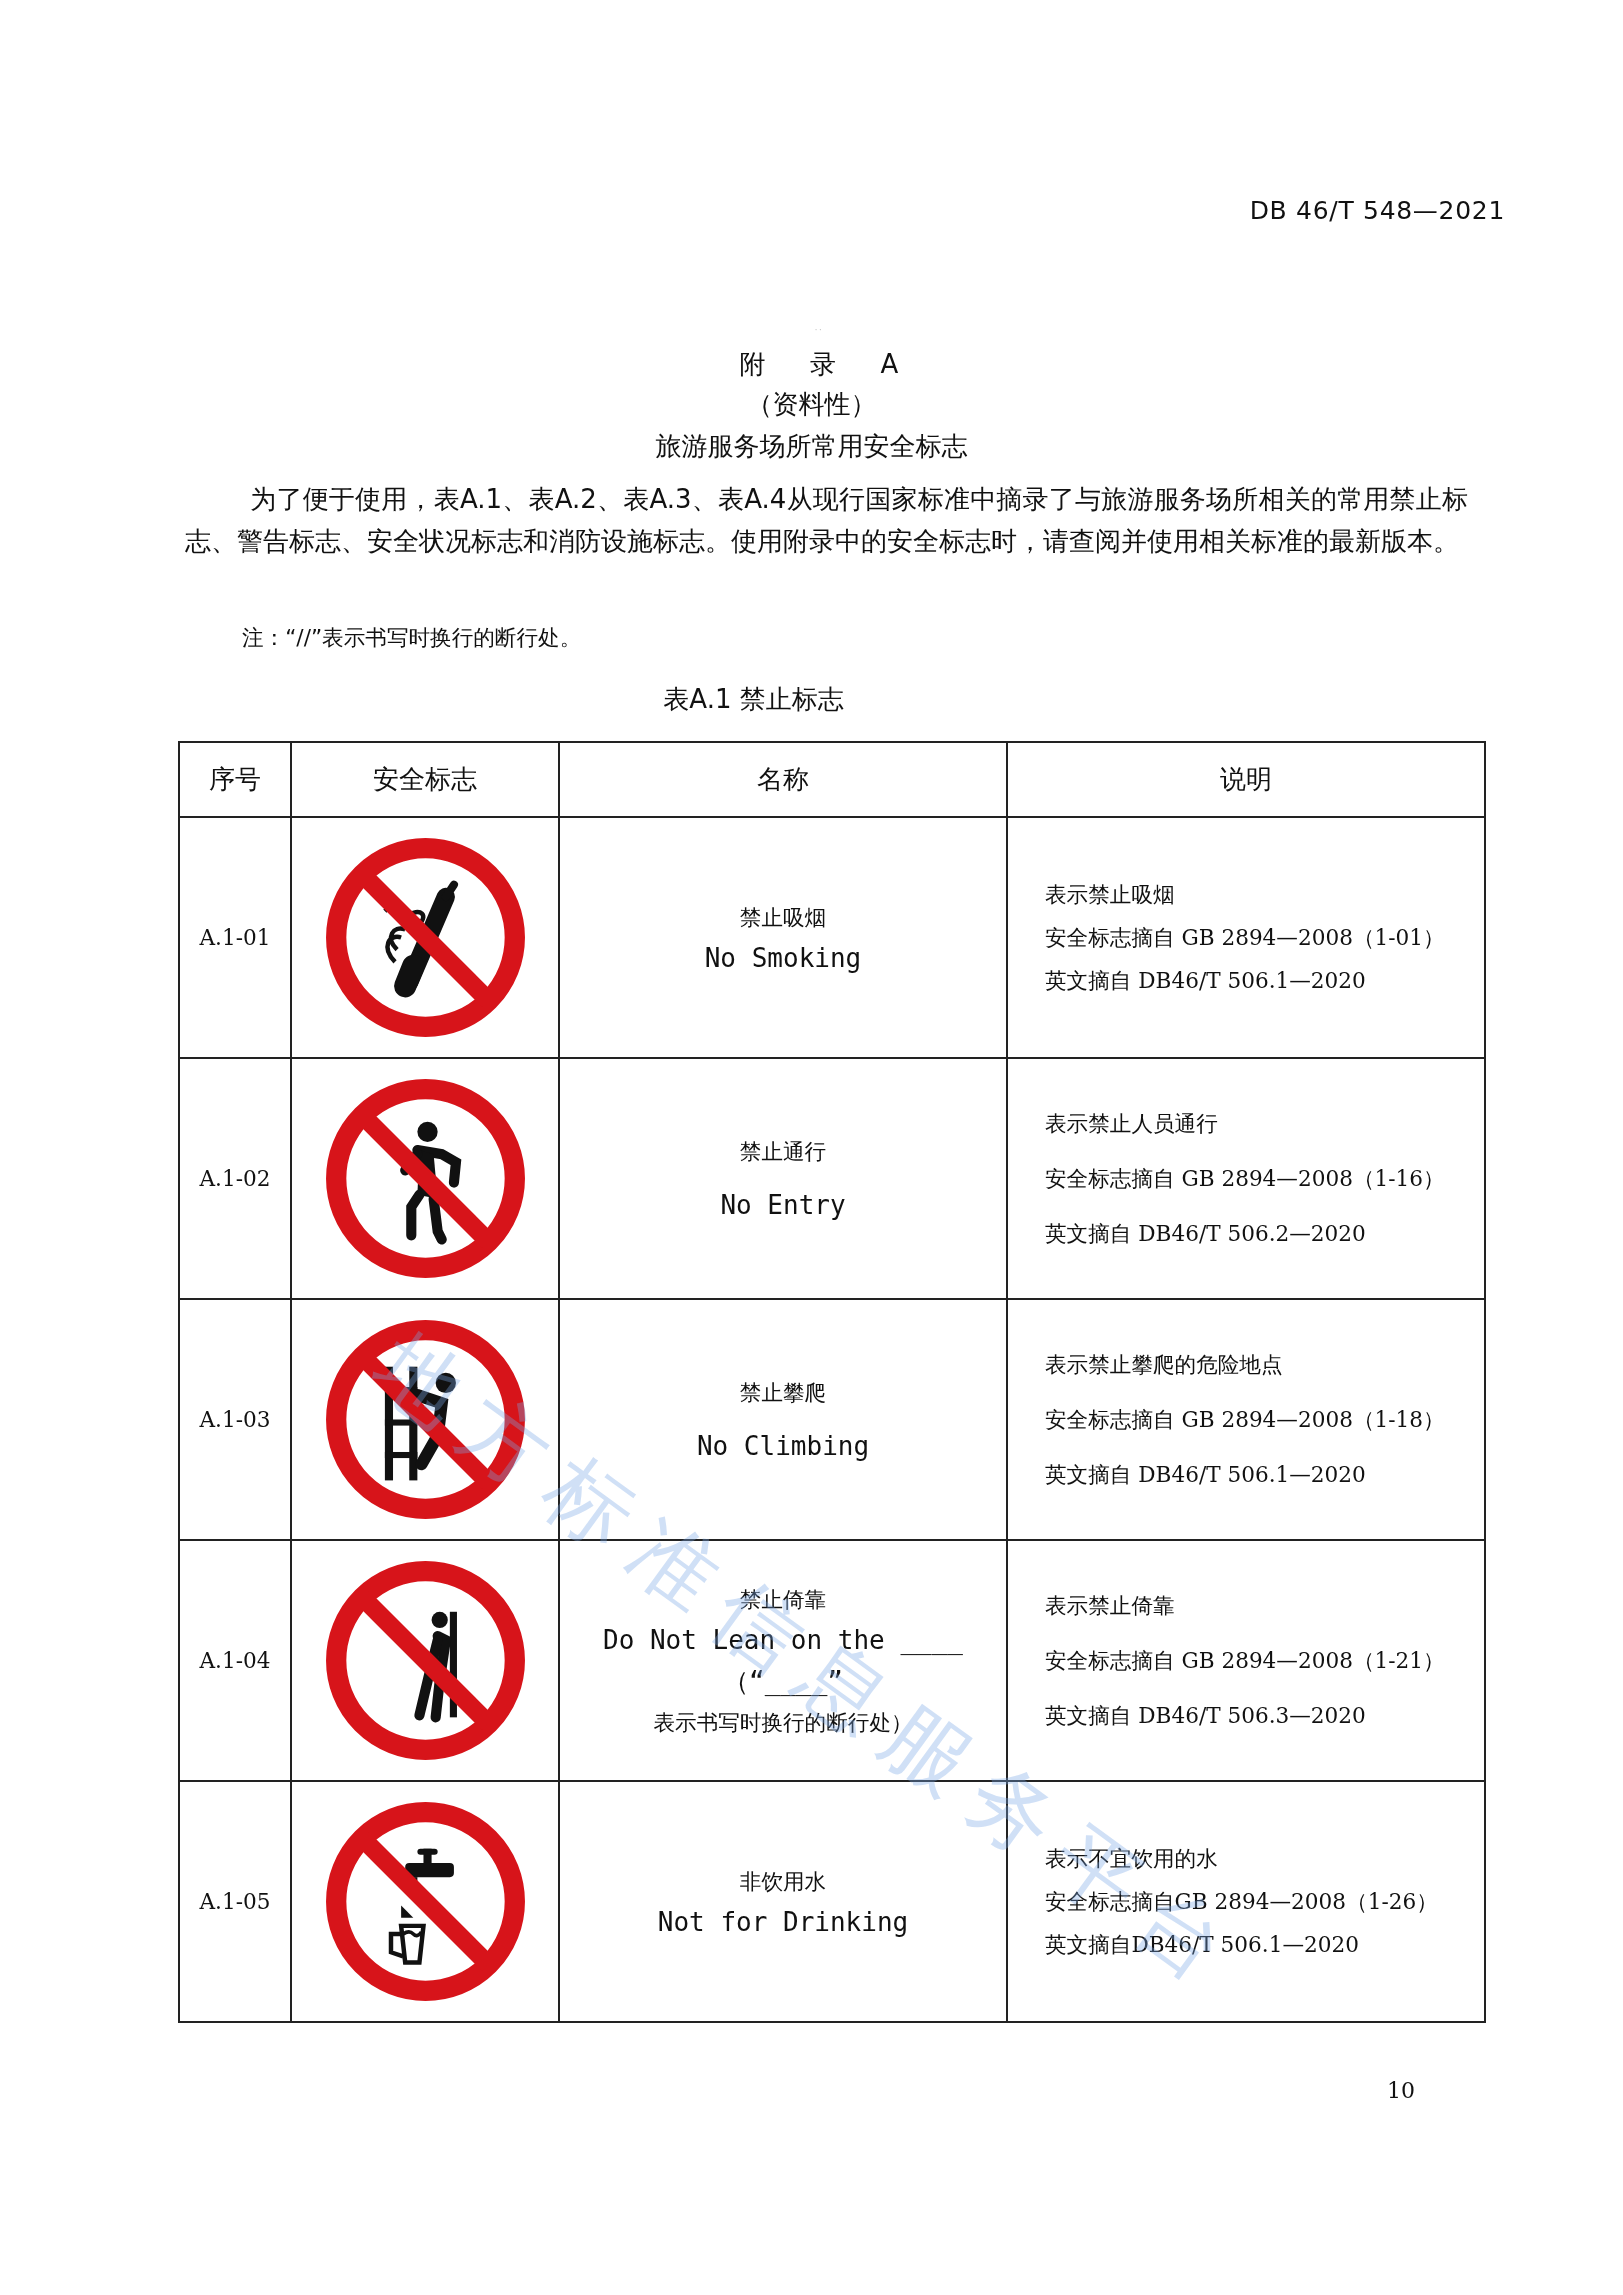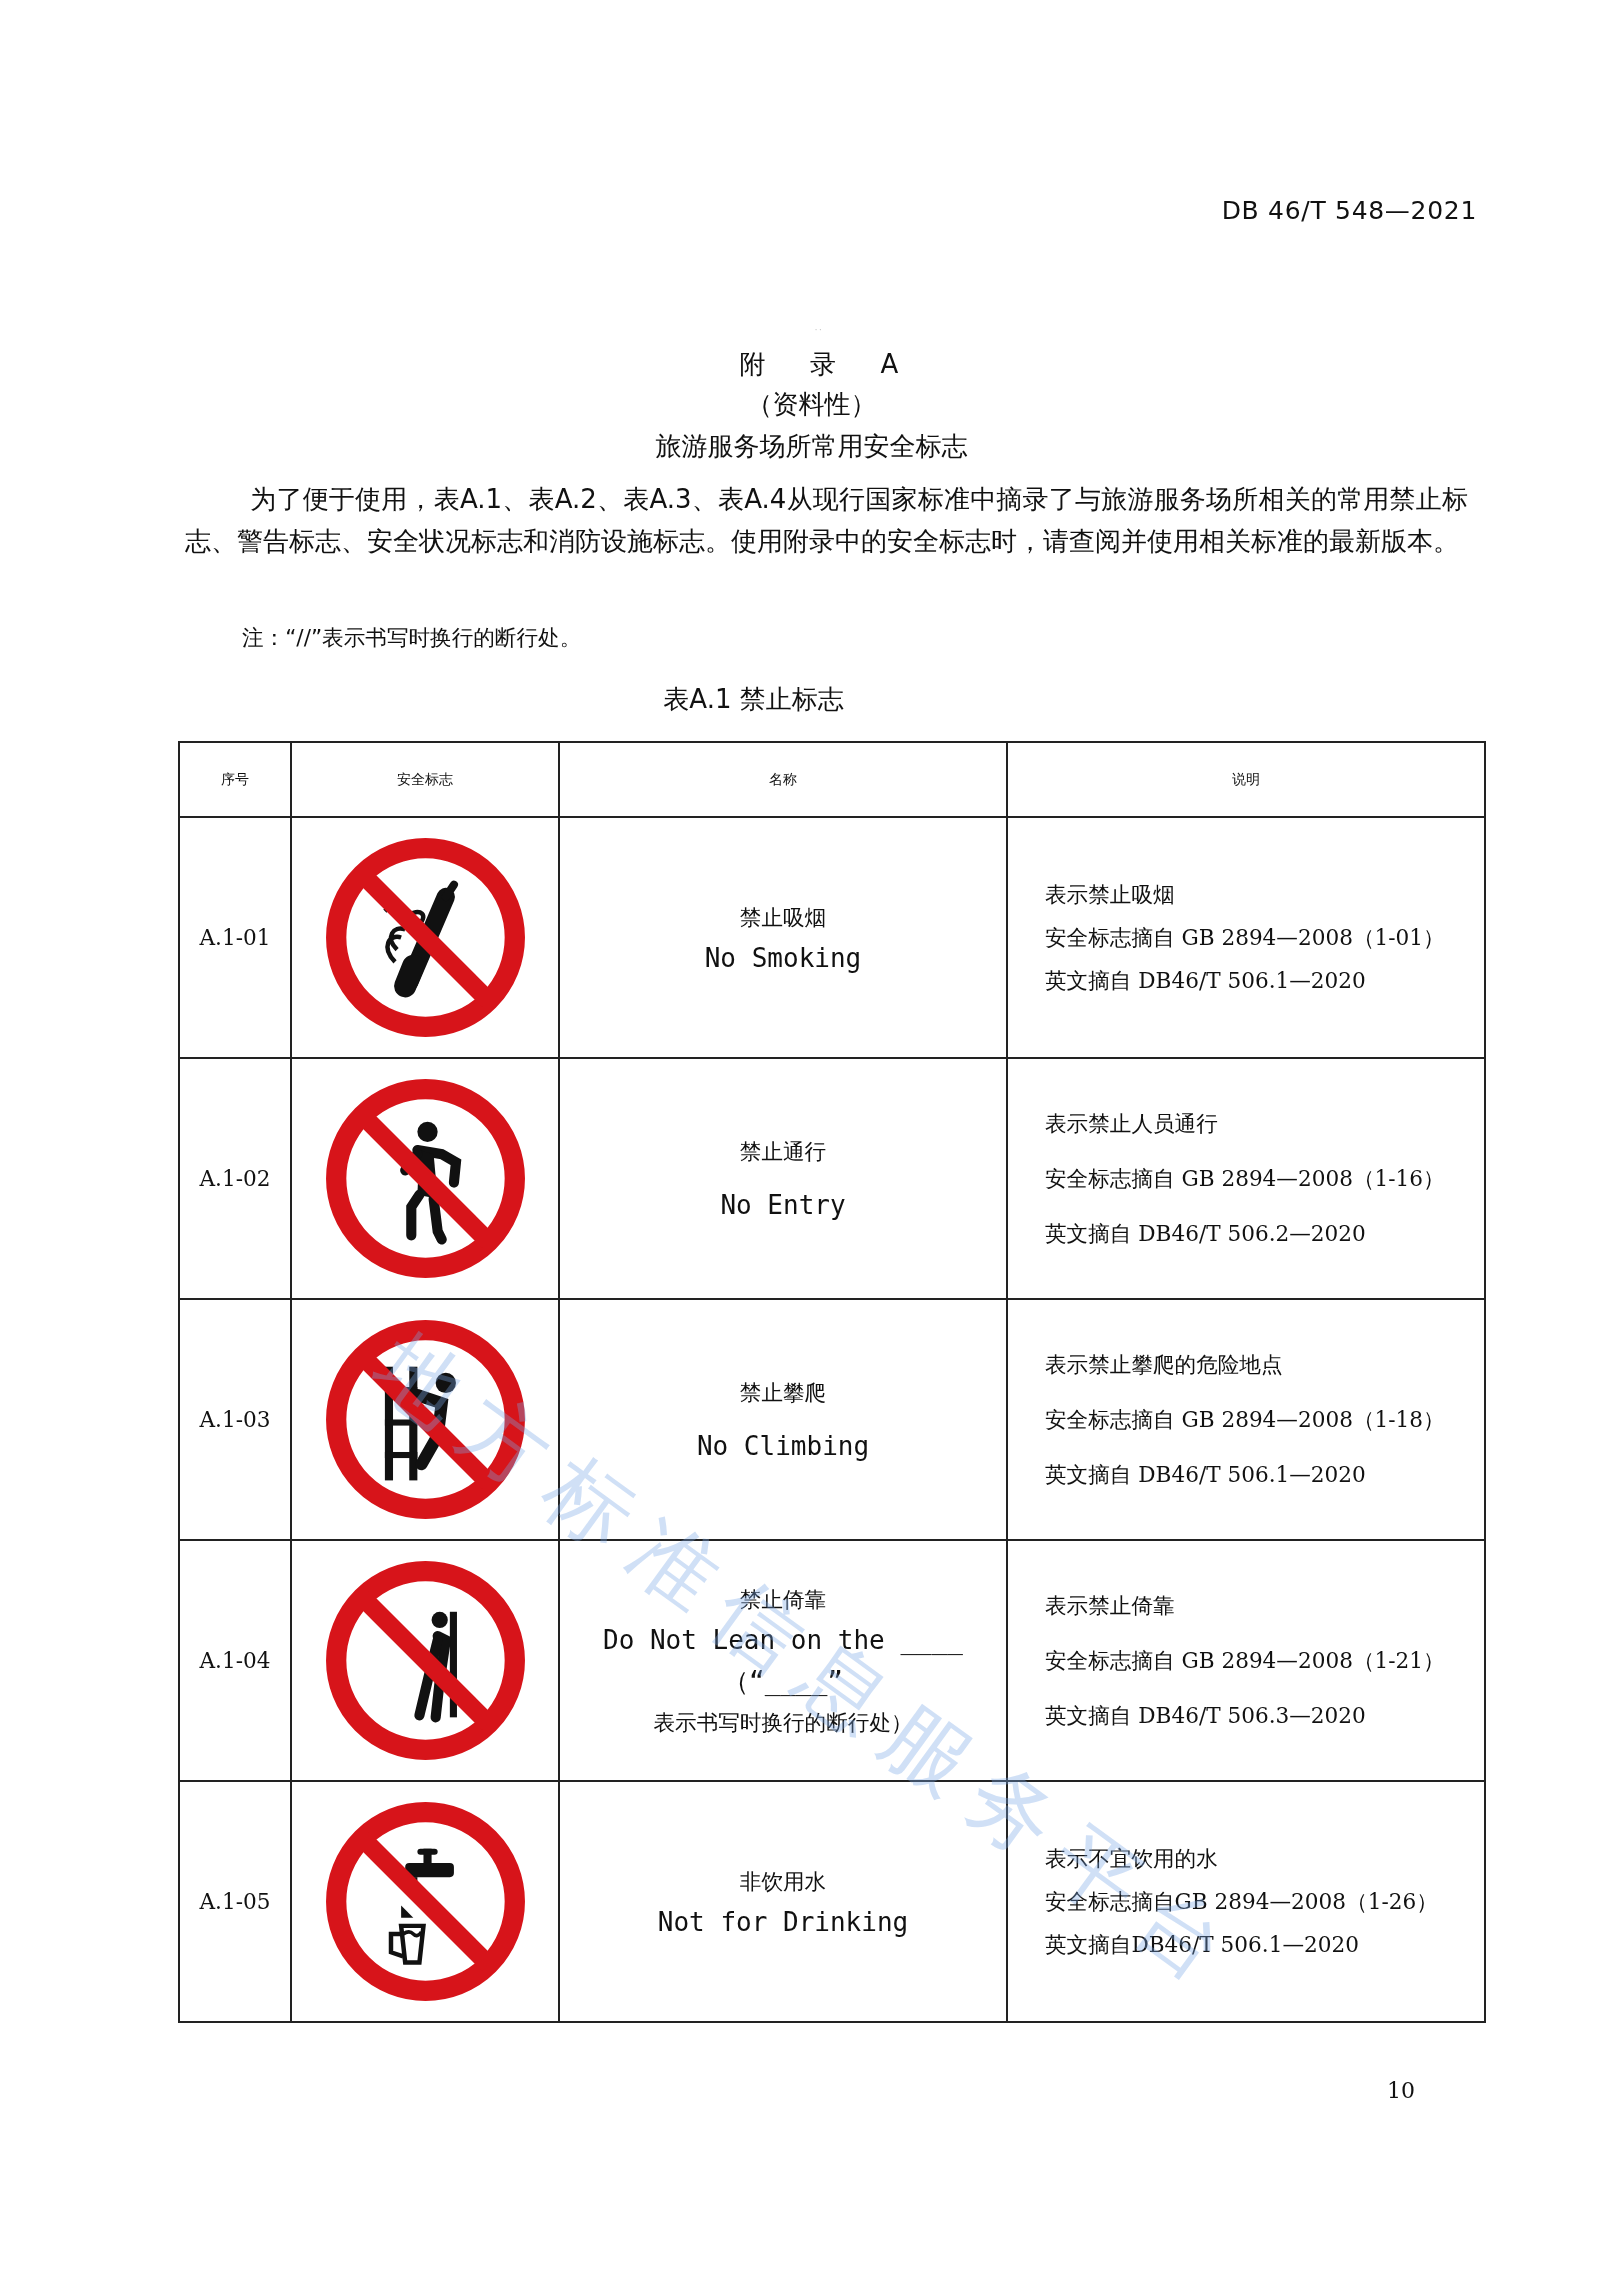--- a/index.html
+++ b/index.html
@@ -2,21 +2,21 @@
 <html style="font-size:10.5px"><head>
   <meta charset="utf-8">
   <style>
     html, body { margin: 0; padding: 0; background: #ffffff; }
     body {
       width: 1623px; height: 2295px; position: relative; overflow: hidden;
       font-family: "DejaVu Serif", "Liberation Serif", serif; color: #111;
     }
     .abs { position: absolute; }
     .doc-code {
-      left: 1124px; top: 196px; width: 353px; text-align: right;
+      left: 1152px; top: 196px; width: 353px; text-align: right;
       font-family: "DejaVu Sans", "Liberation Sans", sans-serif; font-size: 25px; letter-spacing: 0.7px;
     }
     .heading {
       left: 0; width: 1623px; text-align: center;
       font-family: "DejaVu Sans", "Liberation Sans", sans-serif; font-size: 26px;
     }
     .h-appendix { top: 347px; letter-spacing: 9.2px; padding-left: 12px; }
     .h-nature { top: 387px; }
     .h-title { top: 429px; }
     .para {
@@ -34,21 +34,21 @@
     }
     table.signs {
       position: absolute; left: 178px; top: 741px; width: 1306px;
       border-collapse: collapse; table-layout: fixed;
     }
     table.signs th, table.signs td {
       border: 2px solid #222; text-align: center; vertical-align: middle; padding: 0;
       font-weight: normal;
     }
     table.signs th {
-      height: 73px; font-size: 14px;
+      height: 73px; font-size: 26px;
       font-family: Liberation Sans, sans-serif;
     }
     table.signs td { height: 239px; font-size: 21.6px; }
     td.col-id { font-family: "DejaVu Serif", "Liberation Serif", serif; }
     td.col-name .line { display: block; line-height: 41px; }
     td.col-name .en { font-family: "DejaVu Sans Mono", "Liberation Mono", monospace; font-size: 26px; }
     td.col-desc { text-align: left !important; padding-left: 37px !important; }
     td.col-desc .line { display: block; line-height: 43px; white-space: nowrap; }
     .sign-svg { display: block; margin: 0 auto; }
     .page-number {

